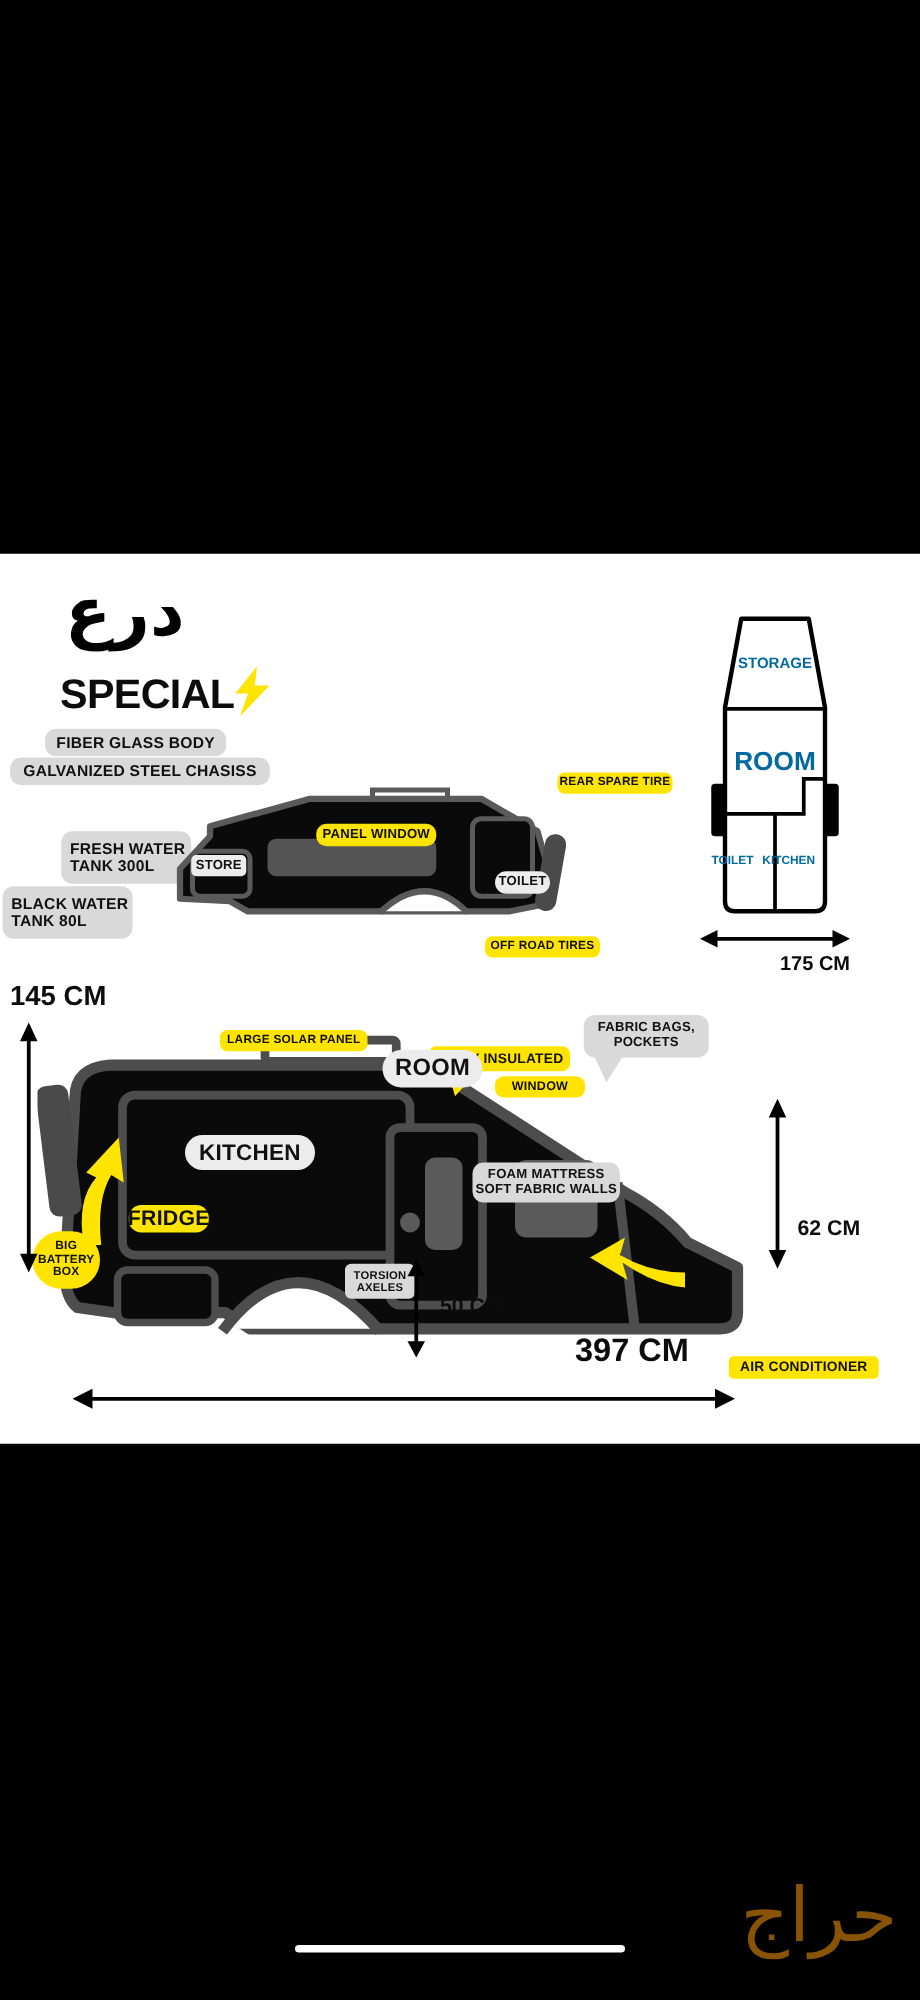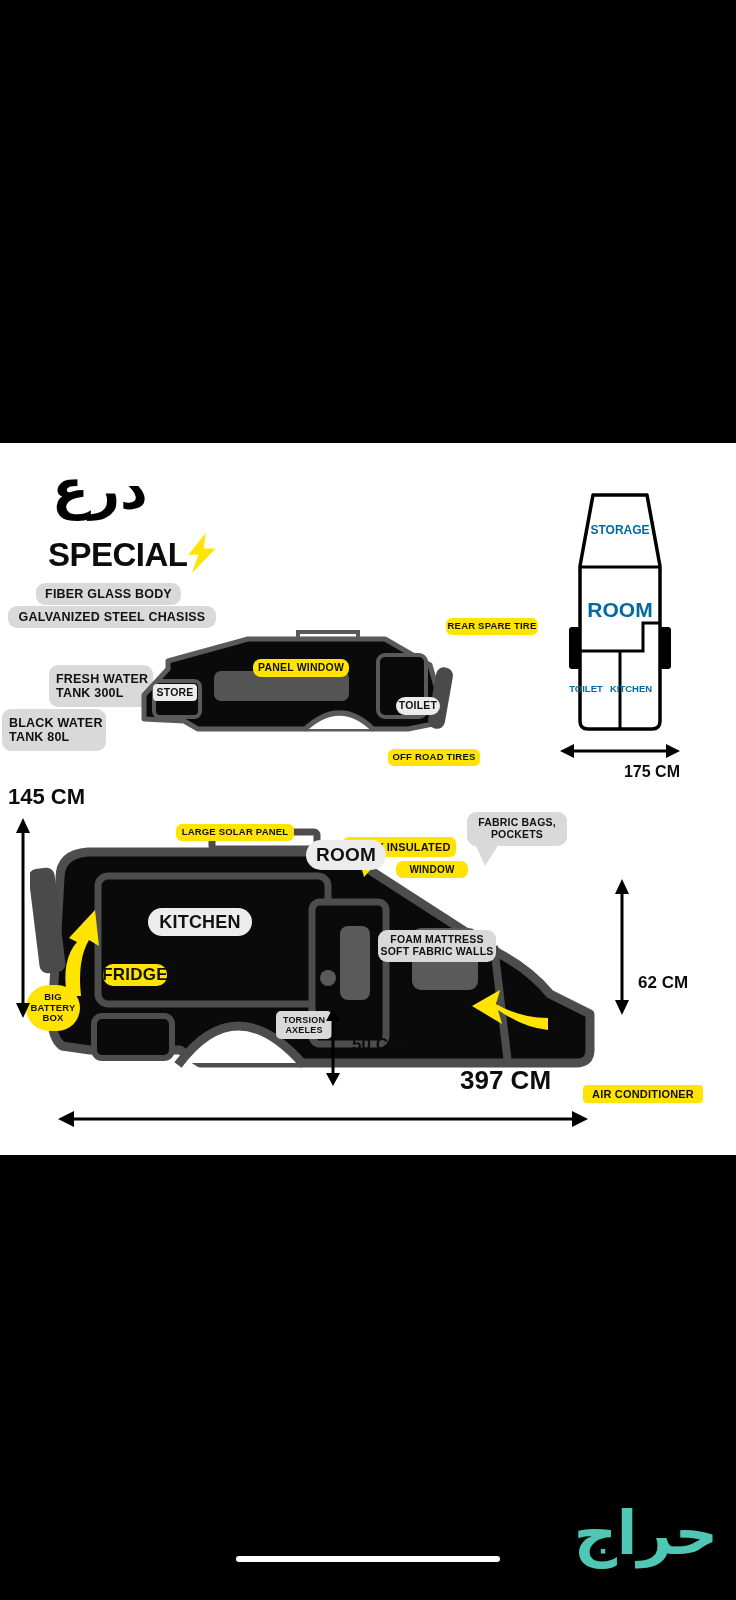--- a/index.html
+++ b/index.html
@@ -30,22 +30,22 @@
   #rear{position:absolute;left:565px;top:48px;width:110px;height:262px;}
   .rearTxt{position:absolute;font-weight:bold;color:#0369a1;text-align:center;}
 
   
   #mainVan{position:absolute;left:30px;top:375px;width:585px;height:270px;}
 
   
   .dim{position:absolute;font-weight:bold;color:#0c0c0c;}
 
   
-  #wm{position:absolute;right:18px;bottom:32px;font-size:60px;color:#5eead4;
-      direction:rtl;font-weight:bold;font-family:"DejaVu Sans",sans-serif;opacity:.85;letter-spacing:2px;}
+  #wm{position:absolute;right:18px;bottom:32px;font-size:60px;color:#a16207;
+      direction:rtl;font-weight:normal;font-family:"DejaVu Sans",sans-serif;opacity:.85;letter-spacing:2px;}
   #homebar{position:absolute;left:236px;bottom:38px;width:264px;height:6px;border-radius:3px;background:#fff;}
 </style>
 </head>
 <body>
 
 <div id="card">
 
   <div id="arabicTitle">درع</div>
   <div id="special">SPECIAL</div>
   <svg id="bolt" viewBox="0 0 34 44">

